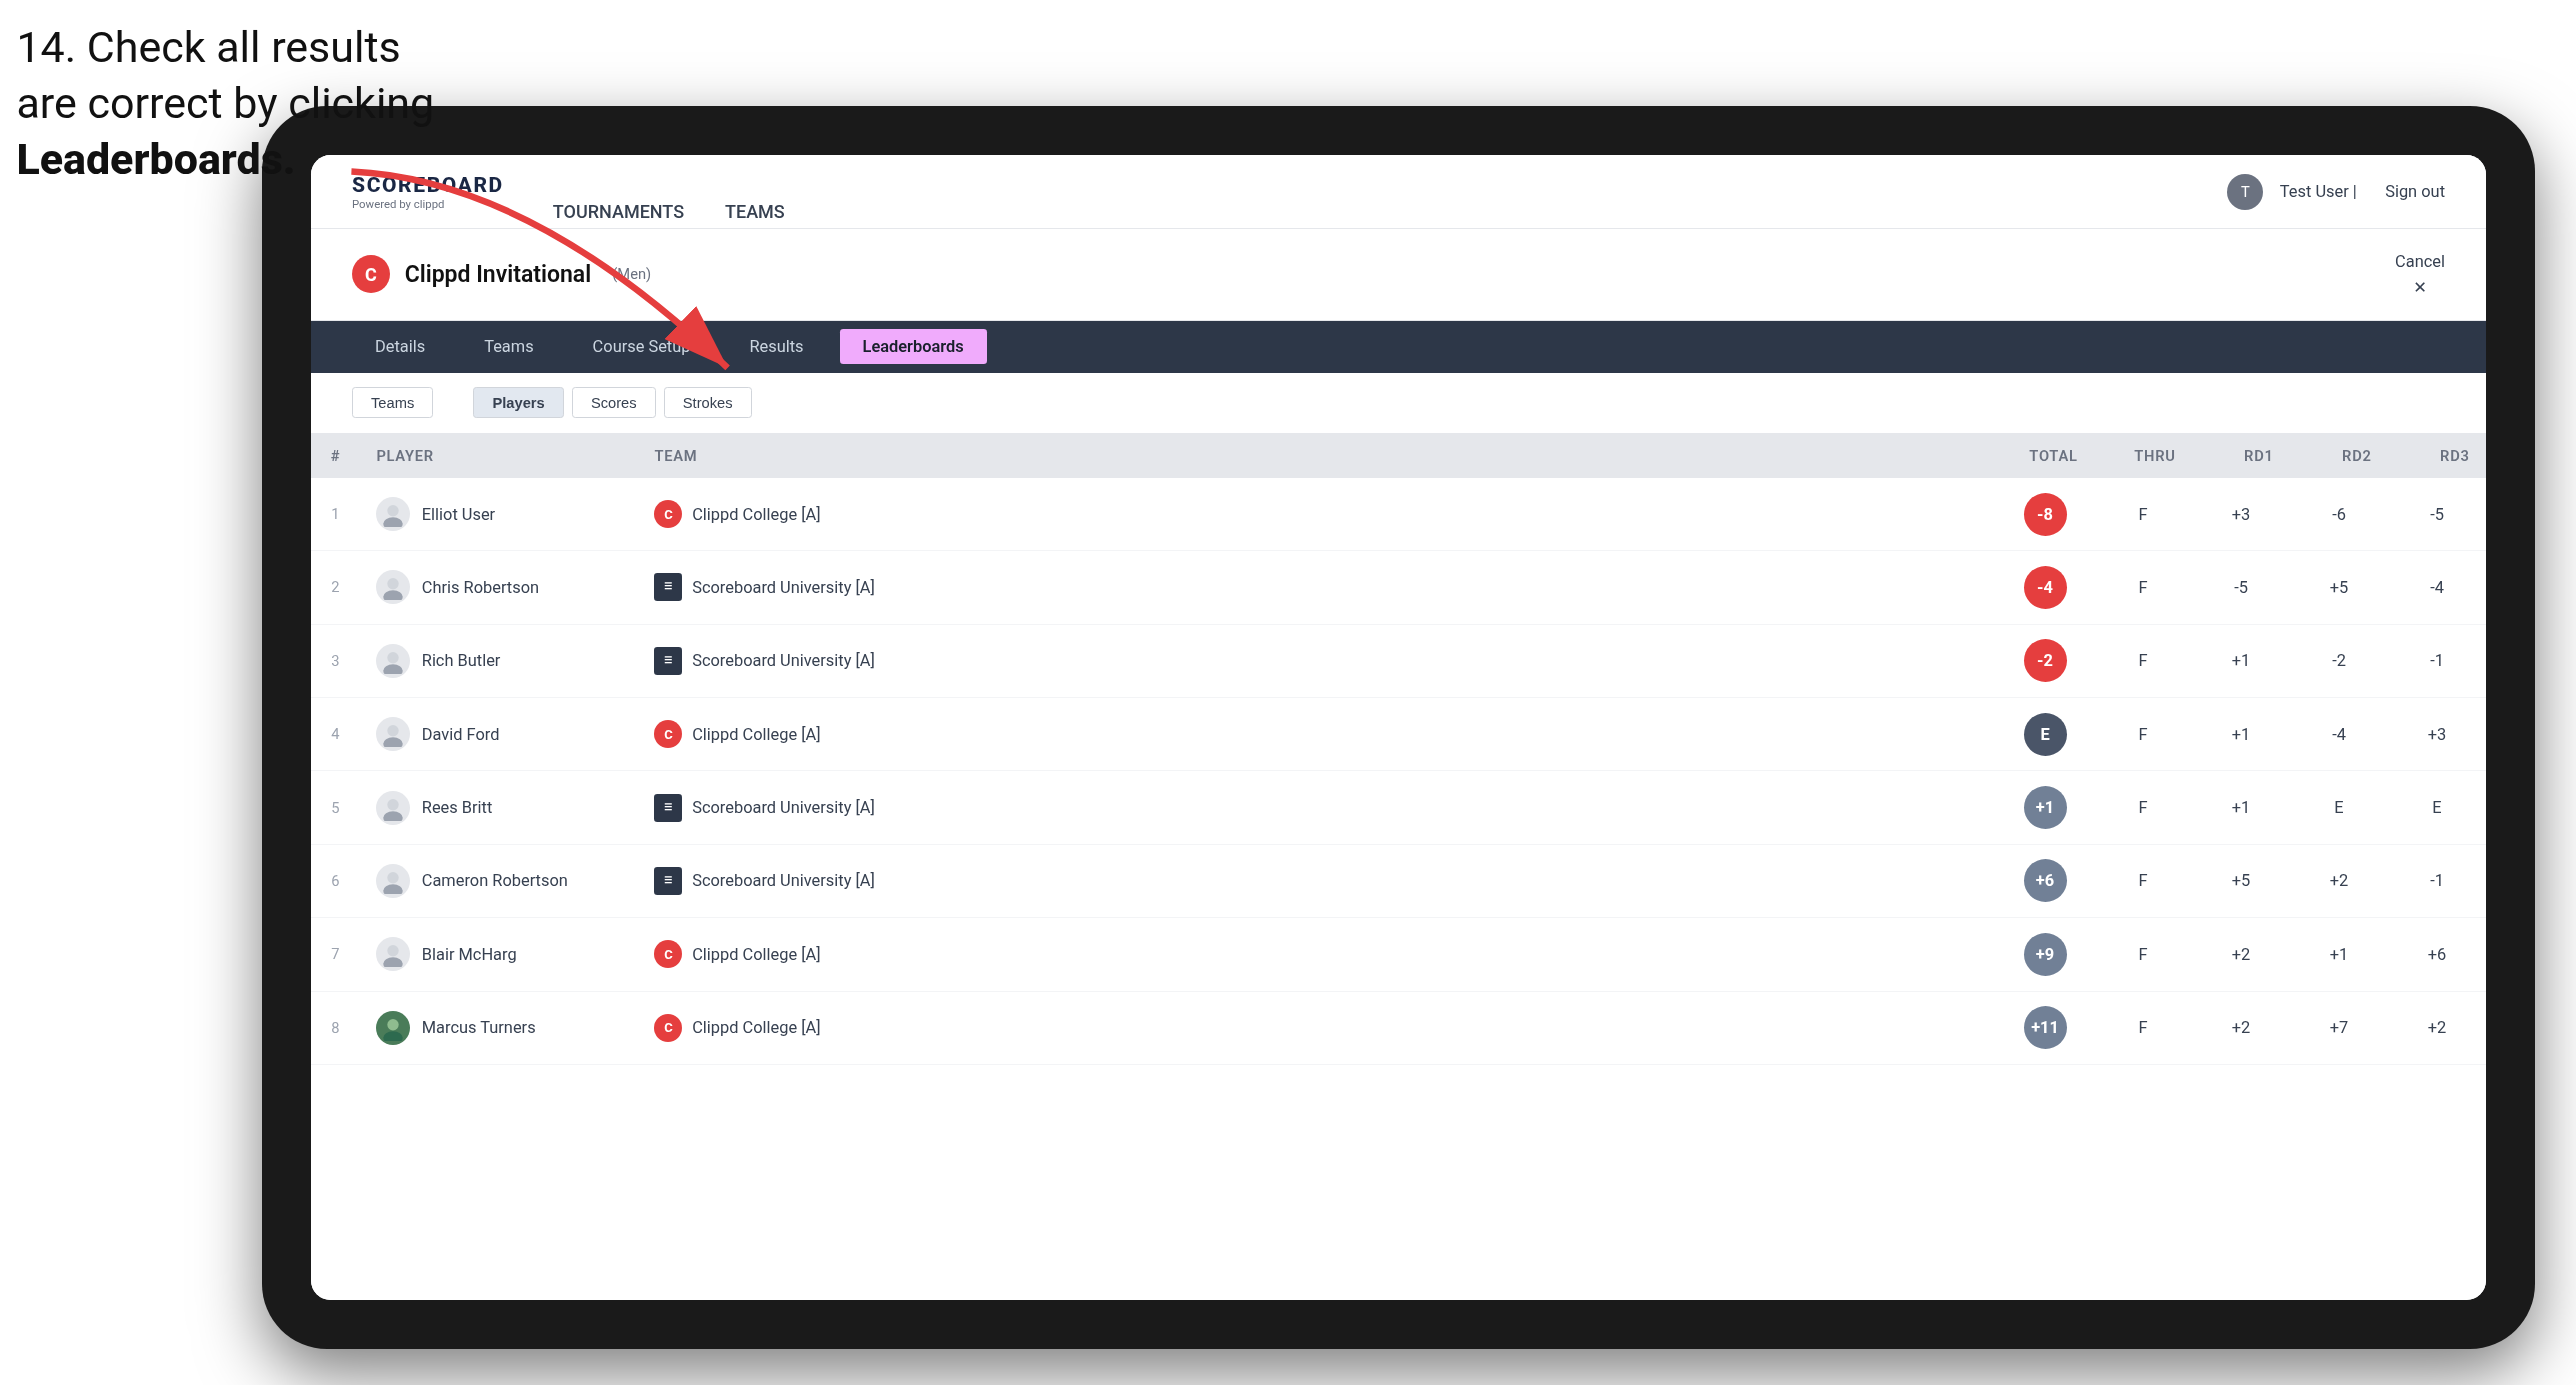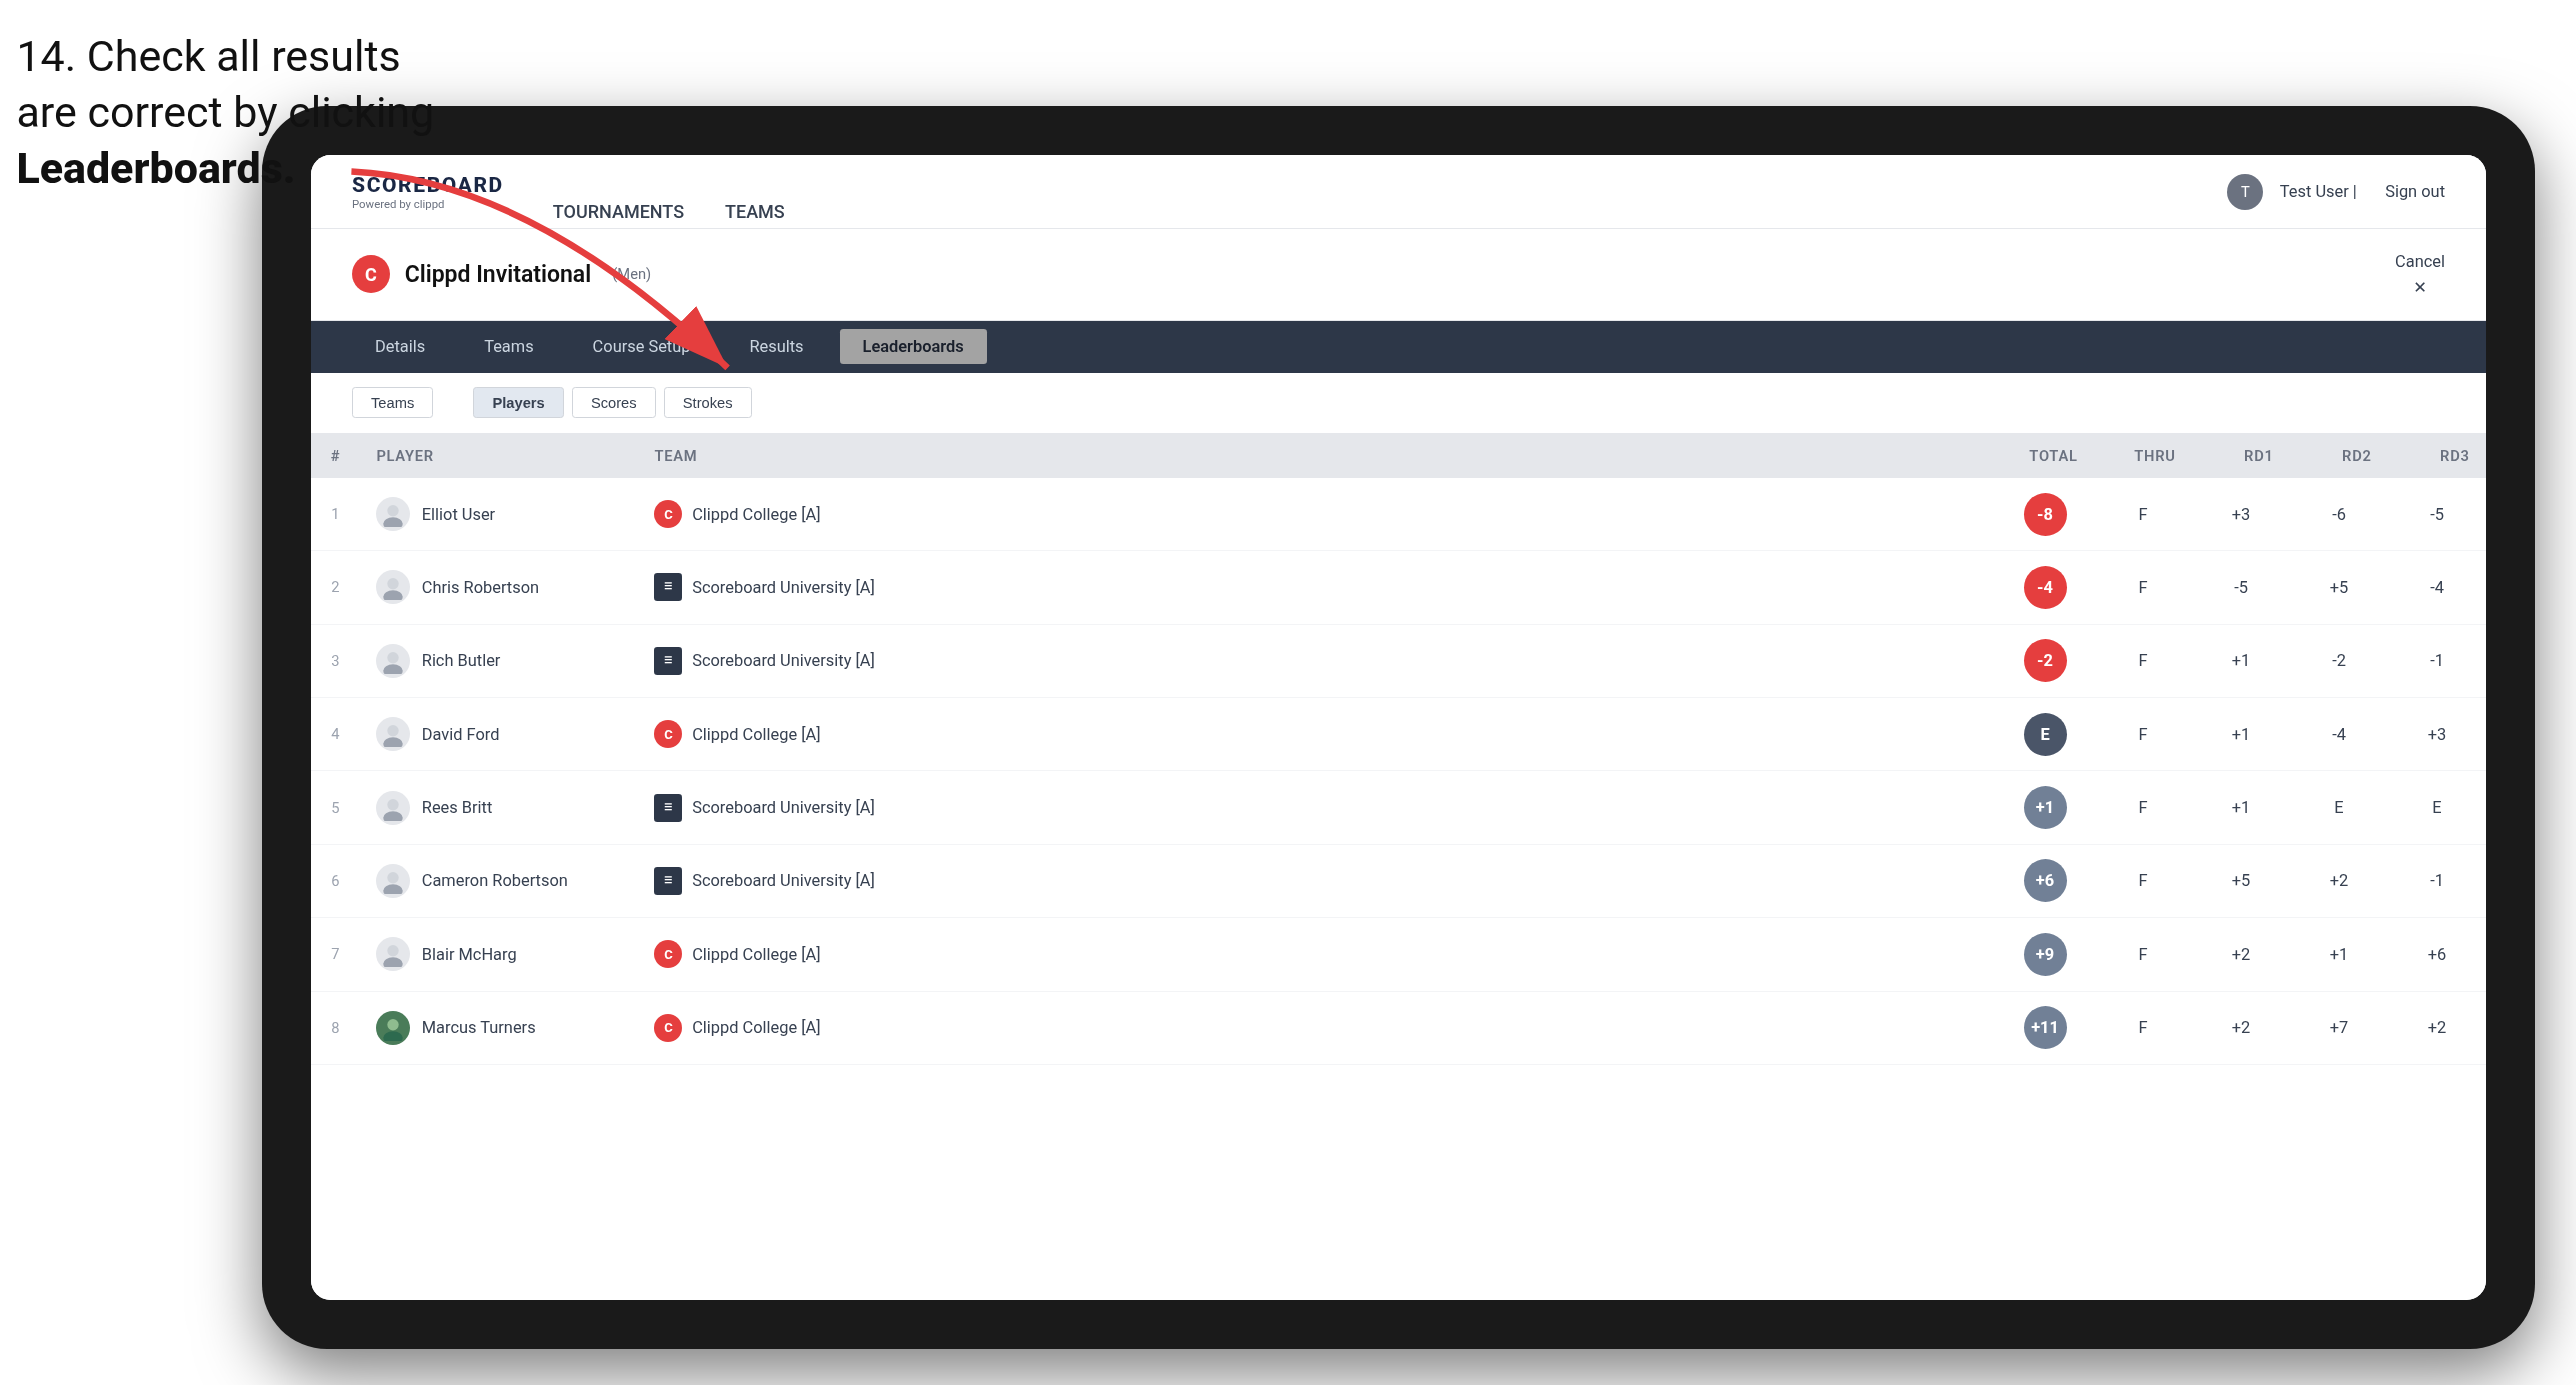--- a/index.html
+++ b/index.html
@@ -8,21 +8,21 @@
       font-family: -apple-system, BlinkMacSystemFont, 'Segoe UI', Roboto, sans-serif;
       width: 2576px;
       height: 1386px;
       position: relative;
       overflow: hidden;
     }
 
     
     .instruction {
       position: absolute;
-      top: 29px;
+      top: 20px;
       left: 16.4px;
       font-size: 43px;
       line-height: 1.3;
       color: #111;
       z-index: 10;
       max-width: 572px;
     }
     .instruction strong { font-weight: 800; }
 
     
@@ -170,21 +170,21 @@
       flex-shrink: 0;
     }
     .tab-item {
       padding: 8.2px 23px;
       font-size: 16.4px;
       color: #cbd5e0;
       cursor: pointer;
       border-radius: 3.3px;
     }
     .tab-item.active {
-      background: #a3a3a3;
+      background: #f0abfc;
       color: #1a202c;
       font-weight: 600;
     }
 
     
     .filter-row {
       background: #fff;
       padding: 14.7px 41px;
       display: flex;
       gap: 8.2px;

